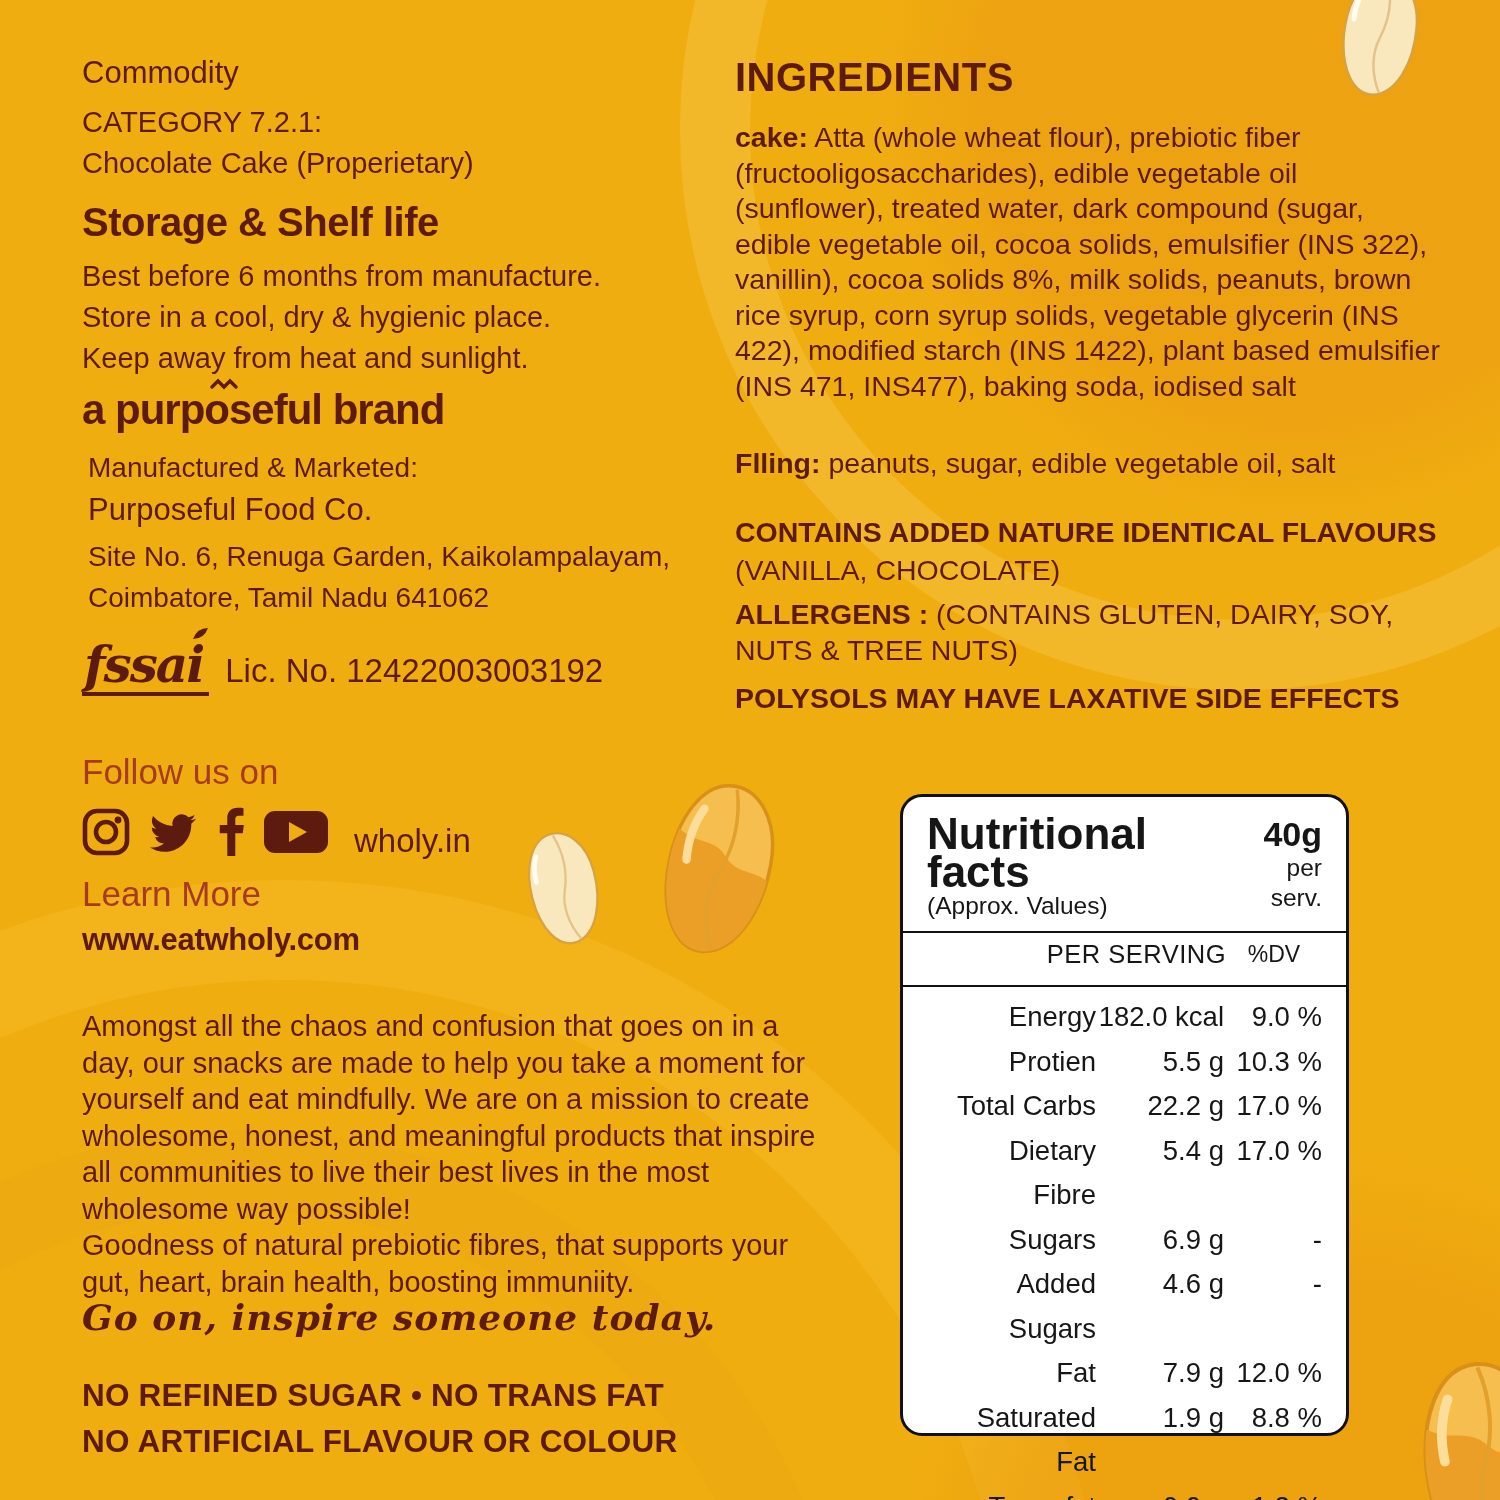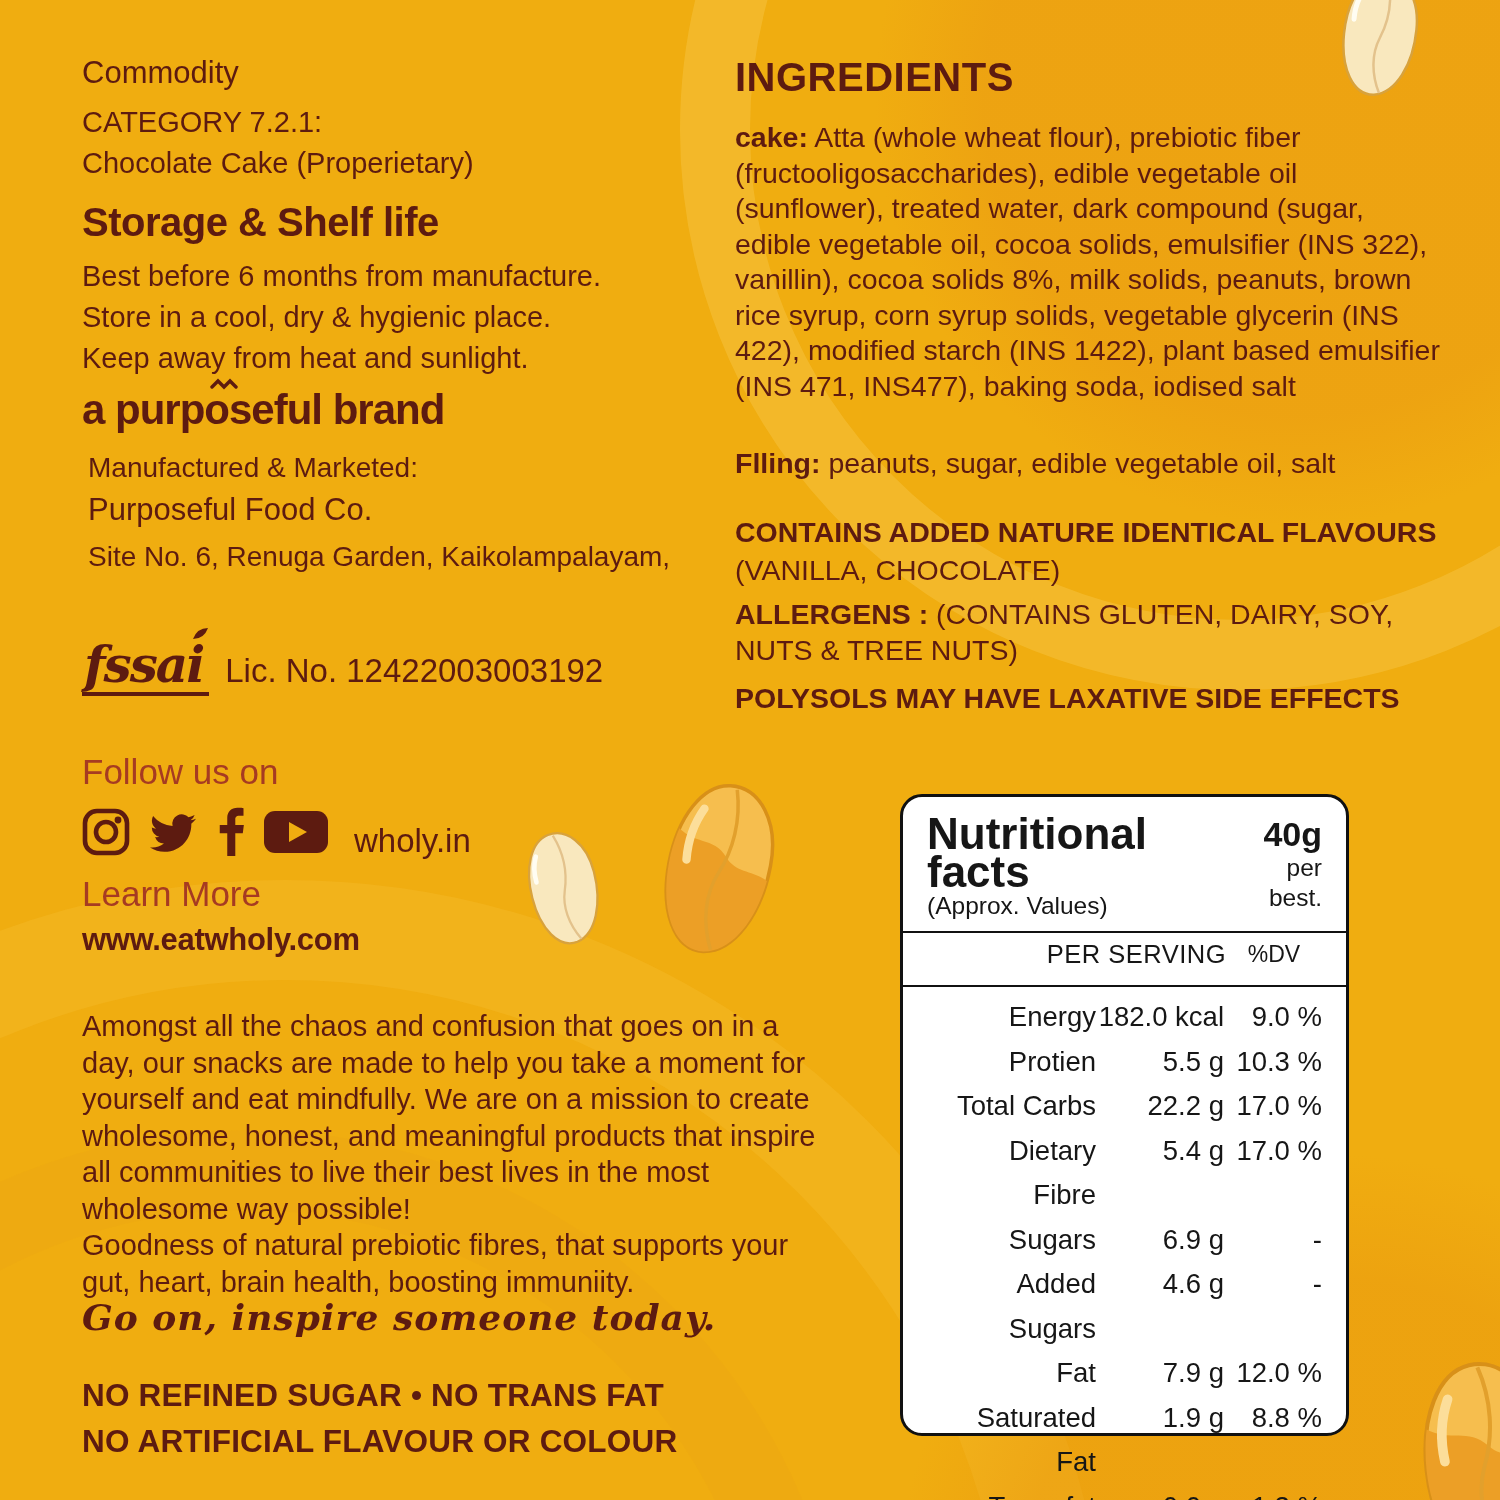--- a/index.html
+++ b/index.html
@@ -137,20 +137,21 @@
     <span>a purposeful brand</span>
     <svg width="30" height="12" viewBox="0 0 30 12" style="position:absolute;left:128px;top:-8px">
       <path d="M2 9 L8 3 L14 9 L20 3 L26 9" stroke="#5D1B10" stroke-width="3.4" fill="none" stroke-linecap="round"></path>
     </svg>
   </div>
 
   <div class="abs" style="left:88px;top:452px;font-size:28px">Manufactured &amp; Marketed:</div>
   <div class="abs" style="left:88px;top:492px;font-size:31px">Purposeful Food Co.</div>
   <div class="abs" style="left:88px;top:536px;font-size:28px;line-height:41px">
     <div>Site No. 6, Renuga Garden, Kaikolampalayam,</div>
+    <div>Coimbatore, Tamil Nadu 641062</div>
   </div>
 
   <div class="abs fssai-row" style="left:82px;top:640px">
     <span class="fssai-logo">
       <span>fssai</span>
       <svg class="fssai-leaf" width="20" height="16" viewBox="0 0 20 16">
         <path d="M2 13 Q6 2 17 2 Q13 13 2 13 Z" fill="#5D1B10"></path>
       </svg>
     </span>
     <span class="license">Lic. No. 12422003003192</span>
@@ -220,21 +221,21 @@
   <div class="abs sub-bold" style="left:735px;top:680px;width:706px">POLYSOLS MAY HAVE LAXATIVE SIDE EFFECTS</div>
 
   <div class="abs panel">
     <div class="panel-head">
       <div>
         <div class="pf-title">Nutritional facts</div>
         <div class="pf-sub">(Approx. Values)</div>
       </div>
       <div>
         <div class="pf-serv">40g</div>
-        <div class="pf-servnote">per best.</div>
+        <div class="pf-servnote">per serv.</div>
       </div>
     </div>
     <div class="divider"></div>
     <div class="subrow">
       <span class="spacer"></span>
       <span class="ps">PER SERVING</span>
       <span class="dv">%DV</span>
     </div>
     <div class="divider thin"></div>
 

